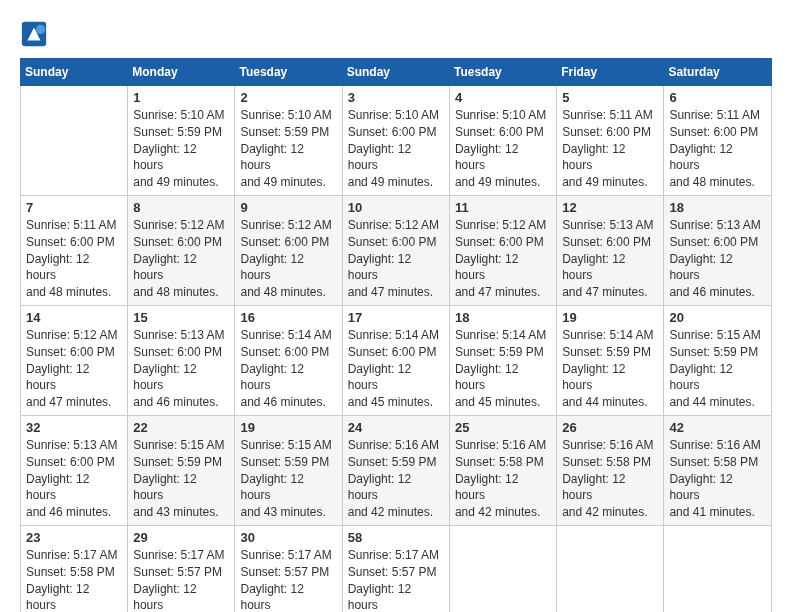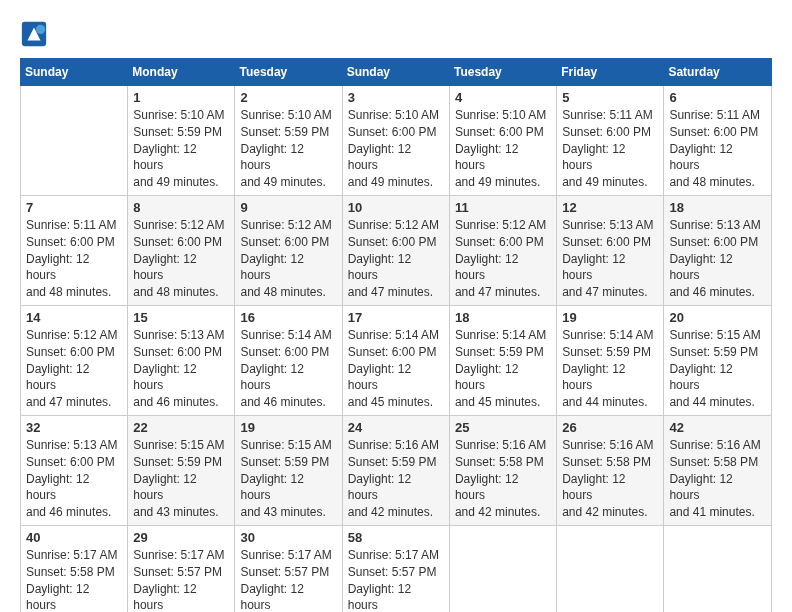--- a/index.html
+++ b/index.html
@@ -247,21 +247,21 @@
           <span class="day-number">26</span>
           <div class="day-info">Sunrise: 5:16 AM<br>Sunset: 5:58 PM<br>Daylight: 12 hours<br>and 42 minutes.</div>
         </td>
         <td>
           <span class="day-number">42</span>
           <div class="day-info">Sunrise: 5:16 AM<br>Sunset: 5:58 PM<br>Daylight: 12 hours<br>and 41 minutes.</div>
         </td>
       </tr>
       <tr>
         <td>
-          <span class="day-number">40</span>
+          <span class="day-number">23</span>
           <div class="day-info">Sunrise: 5:17 AM<br>Sunset: 5:58 PM<br>Daylight: 12 hours<br>and 41 minutes.</div>
         </td>
         <td>
           <span class="day-number">29</span>
           <div class="day-info">Sunrise: 5:17 AM<br>Sunset: 5:57 PM<br>Daylight: 12 hours<br>and 40 minutes.</div>
         </td>
         <td>
           <span class="day-number">30</span>
           <div class="day-info">Sunrise: 5:17 AM<br>Sunset: 5:57 PM<br>Daylight: 12 hours<br>and 40 minutes.</div>
         </td>

